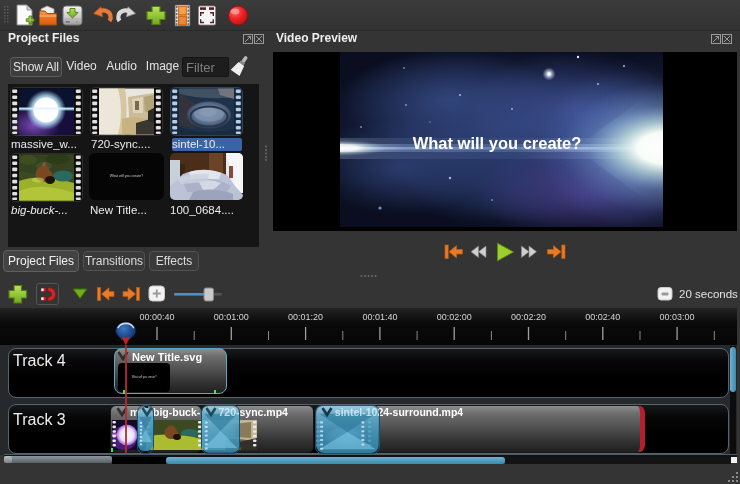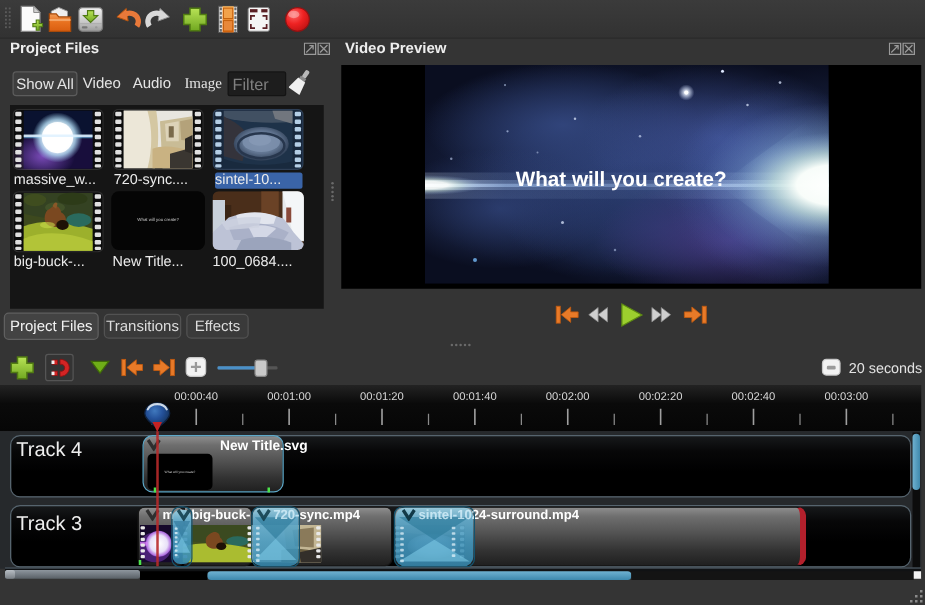--- a/index.html
+++ b/index.html
@@ -159,21 +159,21 @@
 <svg class="abs winbtns" style="left:711px;" width="21" height="10" viewBox="0 0 21 10">
 <rect x="0.5" y="0.5" width="9" height="9" fill="none" stroke="#9a9a9a"></rect>
       <path d="M2 8 L7.5 2.5 M4.5 2.5 h3 v3" stroke="#9a9a9a" fill="none"></path>
 <rect x="11.5" y="0.5" width="9" height="9" fill="none" stroke="#9a9a9a"></rect>
       <path d="M13 2 l6 6 M19 2 l-6 6" stroke="#9a9a9a" fill="none"></path>
 </svg>
 
 <div class="fbtn" id="showall">Show All</div>
 <div class="fbtn" style="left:66px;width:31px;">Video</div>
 <div class="fbtn" style="left:105px;width:33px;">Audio</div>
-<div class="fbtn" style="left:145px;width:35px;font-family:Liberation Serif, serif;">Image</div>
+<div class="fbtn" style="left:145px;width:35px;">Image</div>
 <div class="abs" id="filterbox">Filter</div>
 <svg class="abs" id="brush" style="left:231px;top:55px;" width="18" height="23" viewBox="0 0 18 23">
 <g transform="rotate(35 9 11)">
 <rect x="7.2" y="-0.5" width="3.6" height="7" rx="1.4" fill="#b8b8b8"></rect>
 <rect x="6.4" y="6" width="5.2" height="2.6" fill="#8a8a8a"></rect>
 <path d="M5.6 8.6 L12.4 8.6 L14.4 19.5 L3.6 19.5 Z" fill="#efefef"></path>
 </g>
 </svg>
 
 <div class="abs" id="listbox"></div>
@@ -328,21 +328,21 @@
 <rect x="65.8" y="2.4" width="5" height="3.6" rx="1"></rect>
         <rect x="65.8" y="8.5" width="5" height="3.6" rx="1"></rect>
         <rect x="65.8" y="14.6" width="5" height="3.6" rx="1"></rect>
         <rect x="65.8" y="20.7" width="5" height="3.6" rx="1"></rect>
         <rect x="65.8" y="26.8" width="5" height="3.6" rx="1"></rect>
         <rect x="65.8" y="32.9" width="5" height="3.6" rx="1"></rect>
         <rect x="65.8" y="39" width="5" height="3.6" rx="1"></rect>
         <rect x="65.8" y="44.4" width="5" height="2.6" rx="1"></rect>
       </g>
 </svg>
-<div class="mlabel" style="left:11px;top:204px;width:72px;">big-buck-...</div>
+<div class="mlabel" style="left:11px;top:204px;width:72px;font-style:italic;">big-buck-...</div>
 
 <div class="abs" style="left:89px;top:153px;width:75px;height:47px;background:#050505;border-radius:6px;"></div>
 <div class="abs" style="left:89px;top:153px;width:75px;height:47px;color:#cfcfcf;font-size:3.5px;text-align:center;line-height:47px;">What will you create?</div>
 <div class="mlabel" style="left:90px;top:204px;width:73px;">New Title...</div>
 
 <svg class="abs" style="left:169px;top:152px;" width="75" height="49" viewBox="0 0 75 49">
 <defs>
         <clipPath id="phc">
           <rect x="1" y="1" width="73" height="47" rx="5"></rect>
         </clipPath>
@@ -555,21 +555,21 @@
 <div class="abs" id="tracksbg"></div>
 <div class="trackrow" style="top:348px;"></div>
 <div class="trackrow" style="top:404px;"></div>
 <div class="tlabel" style="left:13px;top:352px;">Track 4</div>
 <div class="tlabel" style="left:13px;top:410.5px;">Track 3</div>
 
 <div class="clip" style="left:114px;top:348px;width:113px;height:46px;border:1.5px solid #5da8c8;border-radius:8px;"></div>
 <svg class="abs" style="left:117px;top:350.5px;" width="12" height="10" viewBox="0 0 12 10">
       <path d="M1.5 1 L6 8 L10.5 1" fill="none" stroke="#1e1e1e" stroke-width="2.6" opacity="0.8"></path>
     </svg>
-<div class="cliplab" style="left:132px;top:350.5px;font-size:11px;margin-left:44px;">New Title.svg</div>
+<div class="cliplab" style="left:132px;top:350.5px;font-size:11px;">New Title.svg</div>
 <div class="abs" style="left:118px;top:363px;width:52px;height:29px;background:#000;border-radius:4px;"></div>
 <div class="abs" style="left:118px;top:363px;width:52px;height:29px;color:#c8c8c8;font-size:2.6px;text-align:center;line-height:29px;">What will you create?</div>
 <div class="abs" style="left:122.5px;top:389.5px;width:2px;height:4px;background:#4ce44c;"></div>
 <div class="abs" style="left:213.5px;top:389.5px;width:2px;height:4px;background:#4ce44c;"></div>
 <div class="abs" style="left:110.5px;top:448px;width:2px;height:4px;background:#4ce44c;z-index:40;"></div>
 
 <div class="clip" style="left:109.5px;top:404.5px;width:38px;height:48.5px;"></div>
 <svg class="abs" style="left:115.5px;top:406.5px;" width="12" height="10" viewBox="0 0 12 10">
       <path d="M1.5 1 L6 8 L10.5 1" fill="none" stroke="#1e1e1e" stroke-width="2.6" opacity="0.8"></path>
     </svg>

